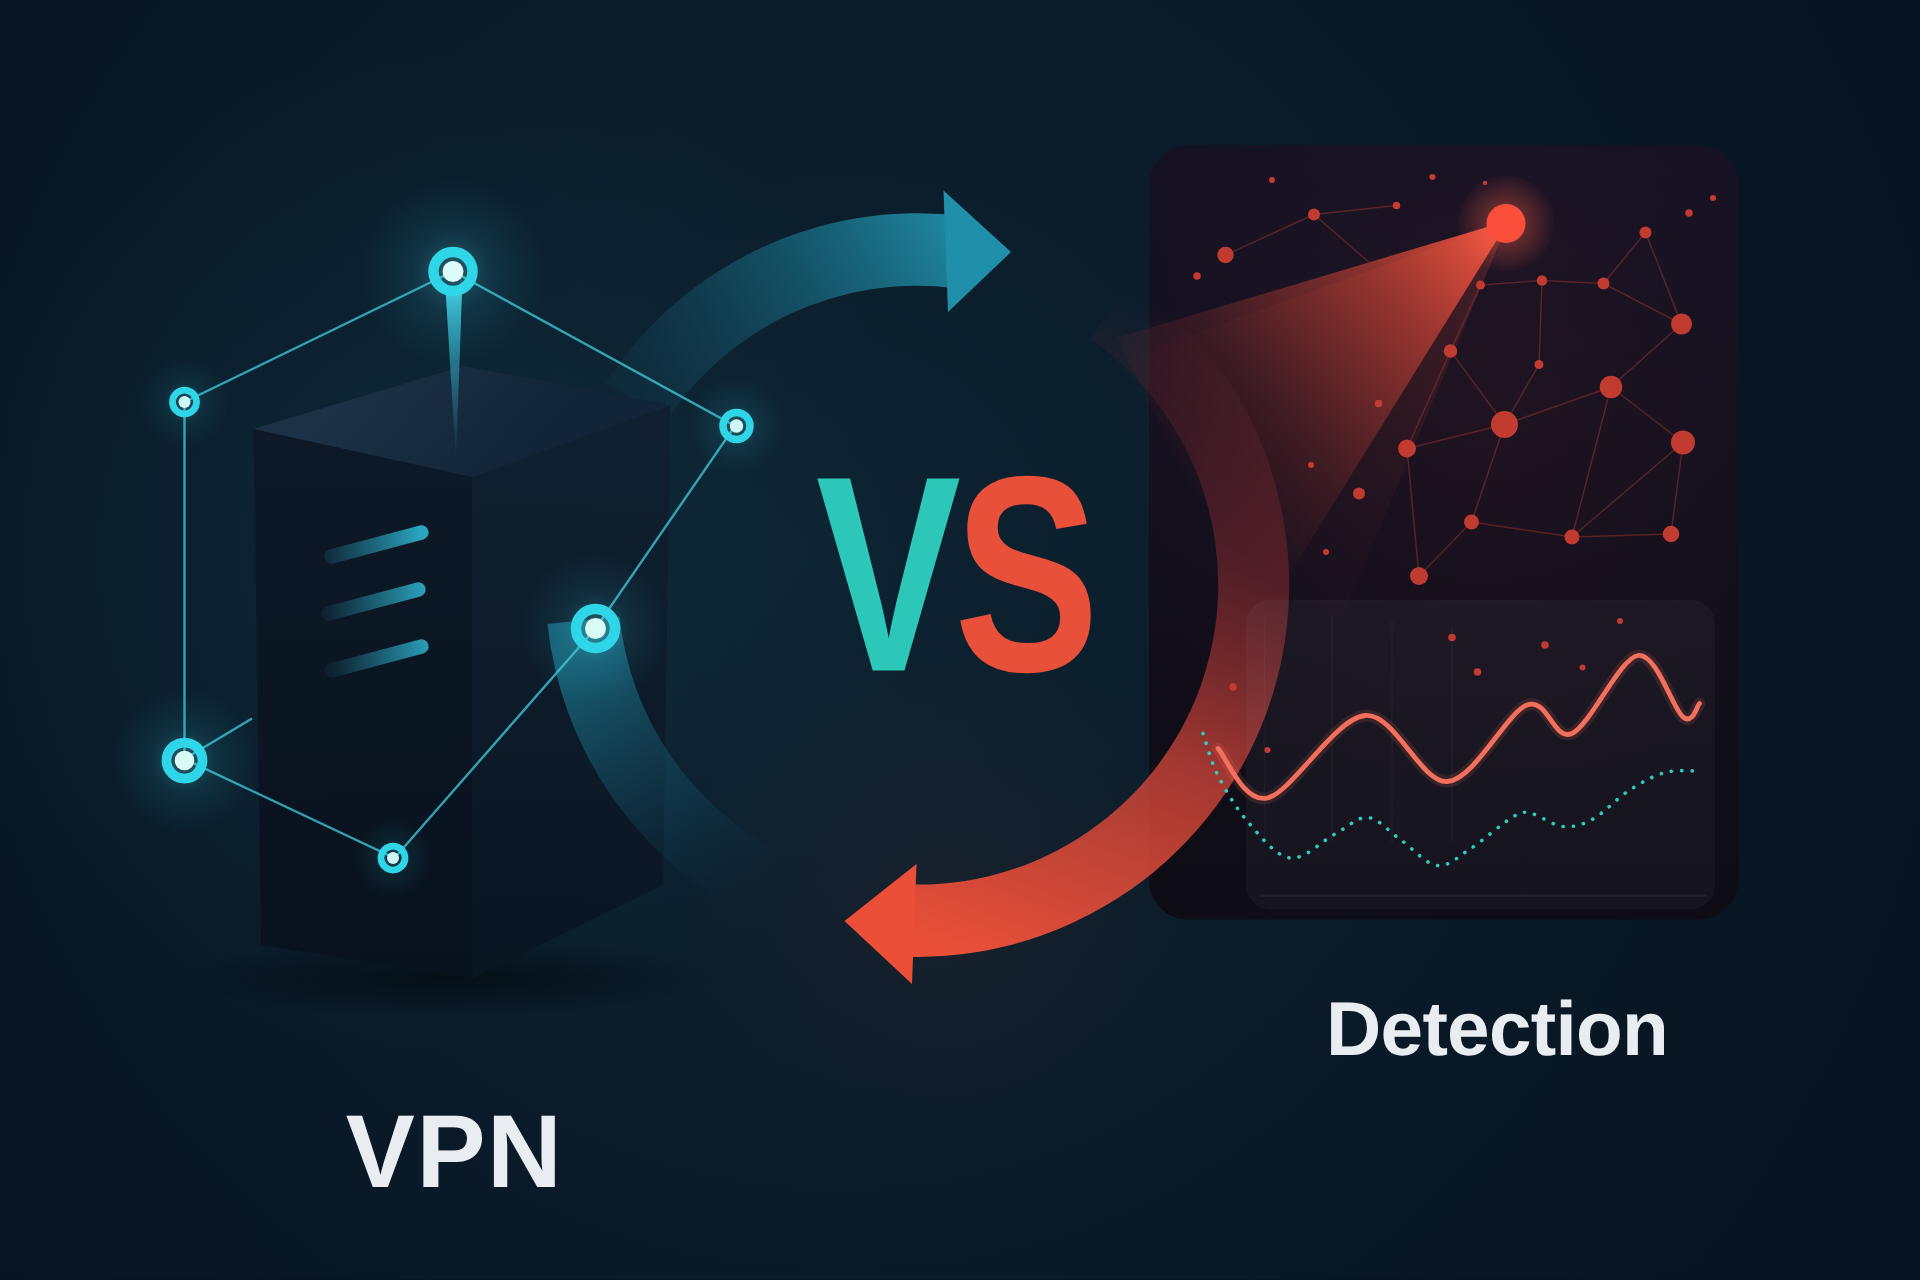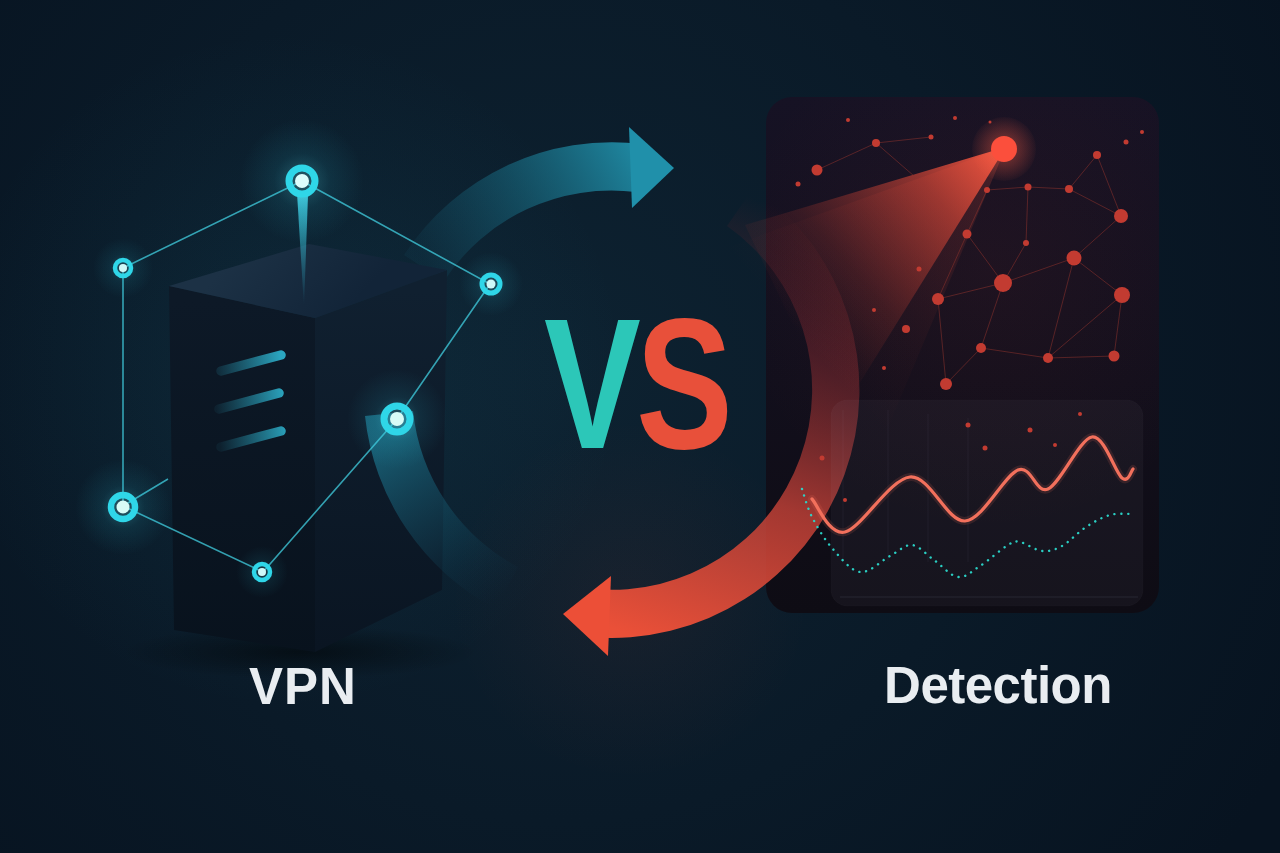--- a/index.html
+++ b/index.html
@@ -6,21 +6,21 @@
   .stage{position:relative;width:1280px;height:853px;overflow:hidden;
          background:#0a1a28;font-family:"Liberation Sans",sans-serif;}
   .stage svg{position:absolute;inset:0;display:block;}
   .overlay{position:absolute;inset:0;pointer-events:none;border-radius:22px;}
   .vs{position:absolute;left:496px;top:291px;width:280px;text-align:center;
       font-size:186px;font-weight:700;line-height:1;letter-spacing:-6px;
       transform:scaleX(.78);transform-origin:50% 50%;white-space:nowrap;}
   .vs .v{color:#2cc7b8;}
   .vs .s{color:#e8503a;}
   .caption{position:absolute;font-weight:700;color:#e9edf1;text-align:center;}
-  .caption.vpn{left:178px;top:657px;width:250px;font-size:51px;letter-spacing:1px;}
+  .caption.vpn{left:178px;top:728px;width:250px;font-size:69px;letter-spacing:1px;}
   .caption.det{left:818px;top:659px;width:360px;font-size:51px;line-height:53px;letter-spacing:-.5px;}
 </style>
 </head>
 <body>
 
 <div class="stage">
 <svg viewBox="0 0 1280 853" width="1280" height="853">
   <defs>
     <radialGradient id="bgGrad" gradientUnits="userSpaceOnUse" cx="560" cy="370" r="820">
       <stop offset="0" stop-color="#0d2231"></stop>

